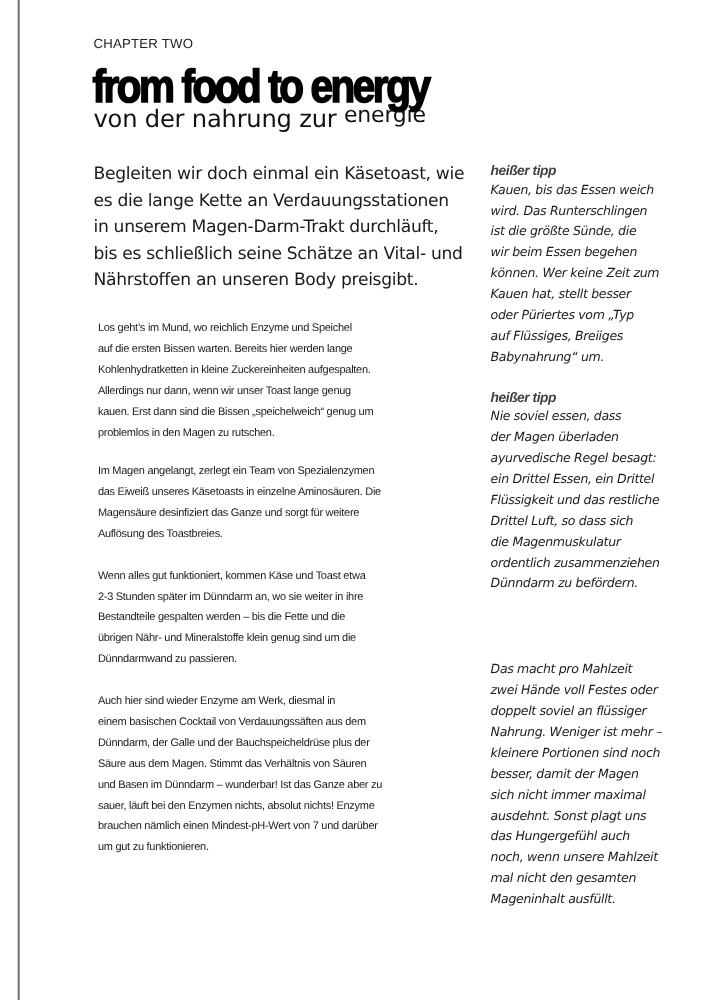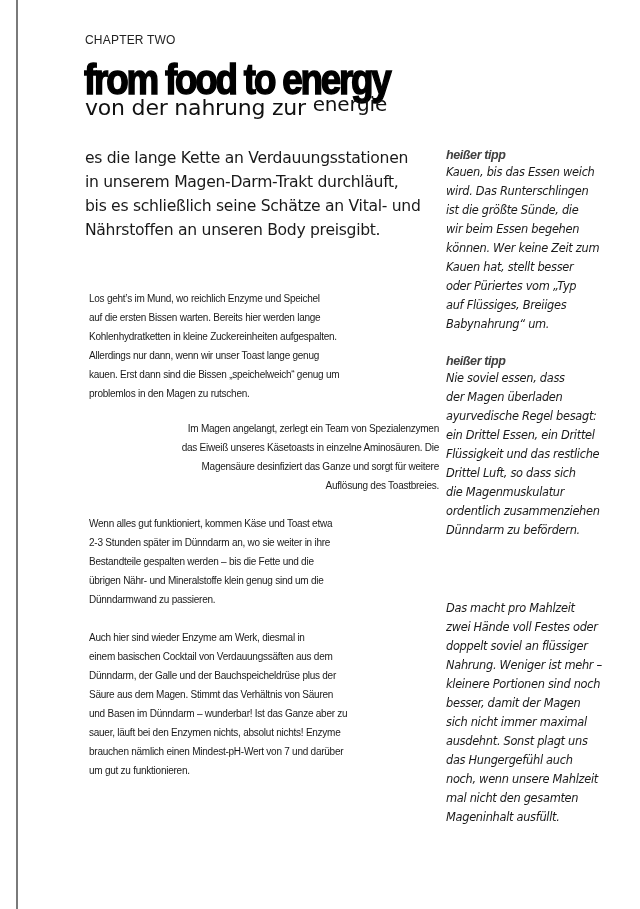--- a/index.html
+++ b/index.html
@@ -19,36 +19,37 @@
 </head>
 <body>
 
 <div class="edge-line"></div>
 
 <div class="chapter">CHAPTER TWO</div>
 <div class="title">from food to energy</div>
 <div class="subtitle"><span>von der nahrung zur </span><span class="energie">energie</span></div>
 
 <div class="lead">
+  <span class="line">Begleiten wir doch einmal ein Käsetoast, wie</span>
   <span class="line">es die lange Kette an Verdauungsstationen</span>
   <span class="line">in unserem Magen-Darm-Trakt durchläuft,</span>
   <span class="line">bis es schließlich seine Schätze an Vital- und</span>
   <span class="line">Nährstoffen an unseren Body preisgibt.</span>
 </div>
 
 <div class="body-p" style="top:285px;">
   <span class="line">Los geht’s im Mund, wo reichlich Enzyme und Speichel</span>
   <span class="line">auf die ersten Bissen warten. Bereits hier werden lange</span>
   <span class="line">Kohlenhydratketten in kleine Zuckereinheiten aufgespalten.</span>
   <span class="line">Allerdings nur dann, wenn wir unser Toast lange genug</span>
   <span class="line">kauen. Erst dann sind die Bissen „speichelweich“ genug um</span>
   <span class="line">problemlos in den Magen zu rutschen.</span>
 </div>
 
-<div class="body-p" style="top:415px;text-align:right;">
+<div class="body-p" style="top:415px;">
   <span class="line">Im Magen angelangt, zerlegt ein Team von Spezialenzymen</span>
   <span class="line">das Eiweiß unseres Käsetoasts in einzelne Aminosäuren. Die</span>
   <span class="line">Magensäure desinfiziert das Ganze und sorgt für weitere</span>
   <span class="line">Auflösung des Toastbreies.</span>
 </div>
 
 <div class="body-p" style="top:510px;">
   <span class="line">Wenn alles gut funktioniert, kommen Käse und Toast etwa</span>
   <span class="line">2-3 Stunden später im Dünndarm an, wo sie weiter in ihre</span>
   <span class="line">Bestandteile gespalten werden – bis die Fette und die</span>

